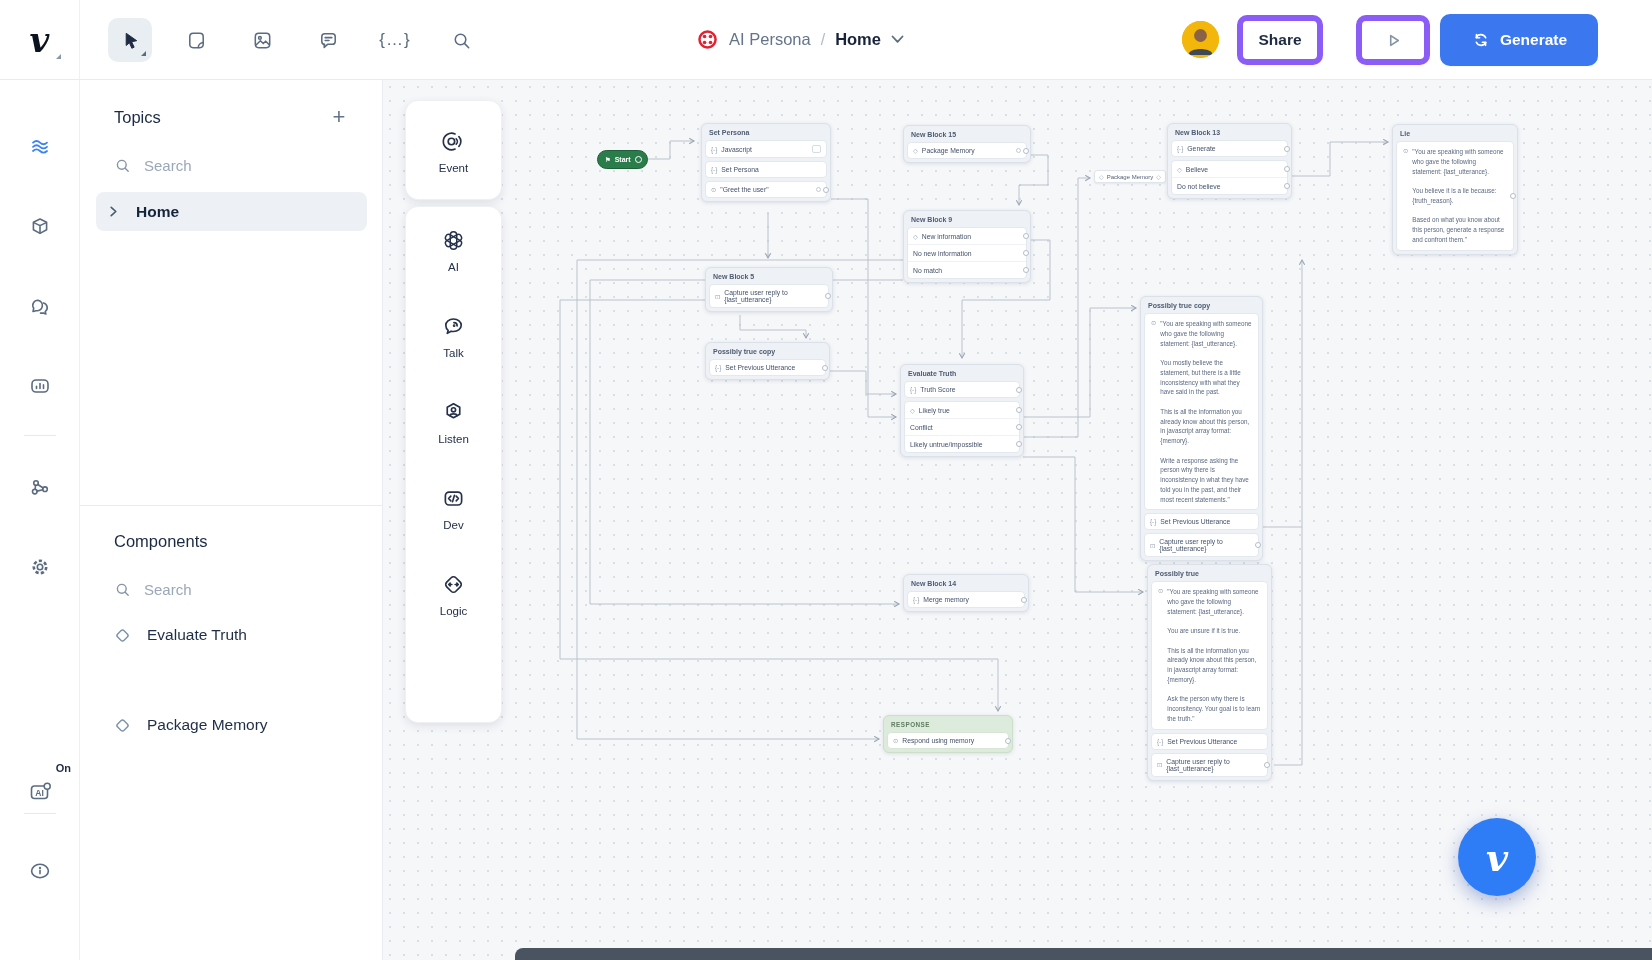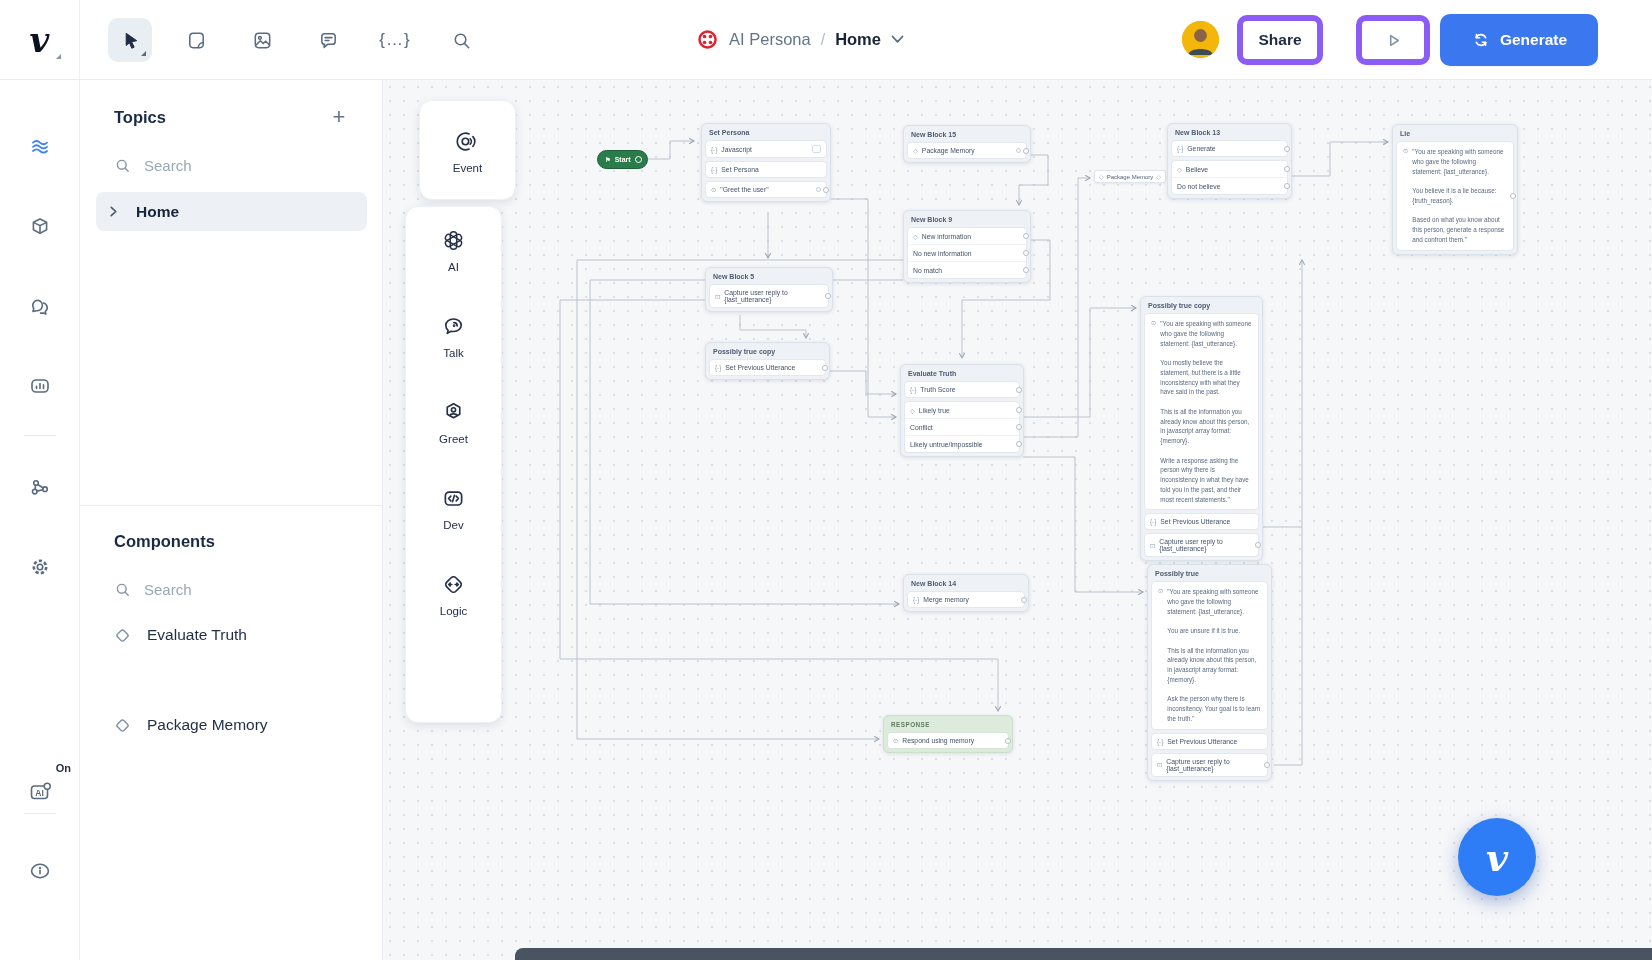--- a/index.html
+++ b/index.html
@@ -48,21 +48,21 @@
 
   
   .rail-btn { position:absolute; left:18px; width:44px; height:44px; background:transparent; border:none;
     border-radius:10px; display:flex; align-items:center; justify-content:center; color:#5b6b80; cursor:pointer; }
   .rail-btn svg { width:24px; height:24px; }
   .rail-btn.active { color:#3b82f6; }
   .rail-div { position:absolute; left:24px; width:32px; height:1px; background:#e6eaee; }
   .ai-on { position:absolute; right:-9px; top:-7px; font-size:11px; font-weight:600; color:#1e2b42; }
 
   
-  .sec-title { position:absolute; left:34px; font-size:16.5px; font-weight:700; color:#1b2a44; }
+  .sec-title { position:absolute; left:34px; font-size:16.5px; font-weight:400; color:#1b2a44; }
   .plus-btn { position:absolute; right:30px; width:26px; height:26px; border:none; background:transparent;
     font-size:22px; color:#64748b; cursor:pointer; line-height:1; }
   .search-row { position:absolute; left:34px; right:20px; height:26px; display:flex; align-items:center; gap:13px; color:#8795a8; }
   .search-row svg { width:17px; height:17px; flex:0 0 auto; }
   .search-row input { border:none; outline:none; font-size:15px; color:#334155; width:100%;
     font-family:"Liberation Sans", sans-serif; background:transparent; }
   .search-row input::placeholder { color:#9aa7b7; }
   .topic-item { position:absolute; left:16px; right:15px; height:39px; background:#edf1f5; border-radius:8px;
     display:flex; align-items:center; padding:0 12px; gap:17px; cursor:pointer; }
   .topic-item svg { width:11px; height:11px; color:#4a5a70; }
@@ -330,21 +330,21 @@
     <span class="lbl">Evaluate Truth</span>
   </div>
   <div class="comp-item" style="top:628px">
     <svg viewBox="0 0 18 18">
         <rect x="4.2" y="4.2" width="9.6" height="9.6" rx="2.4" transform="rotate(45 9 9)" fill="none" stroke="currentColor" stroke-width="1.5"></rect>
       </svg>
     <span class="lbl">Package Memory</span>
   </div>
 </aside>
 
-<div class="pal" style="left:419px; top:100px; height:100px;">
+<div class="pal" style="left:405px; top:100px; height:100px;">
   <div class="pal-item" style="height:100px">
     <svg class="ic" viewBox="0 0 24 24">
       <circle cx="10" cy="12" r="3.1"></circle>
       <path d="M14.6 9.4 a3.7 3.7 0 0 1 0 5.2 M17.2 7.3 a6.9 6.9 0 0 1 0 9.4"></path>
       <path d="M13.5 4.7 A8 8 0 1 0 13.5 19.3"></path>
     </svg>
     <span>Event</span>
   </div>
 </div>
 <div class="pal" style="left:405px; top:206px; height:517px;">
@@ -363,21 +363,21 @@
         <circle cx="12.6" cy="11.2" r=".5" fill="currentColor"></circle>
     </svg>
     <span>Talk</span>
   </div>
   <div class="pal-item" style="height:86px">
     <svg class="ic" viewBox="0 0 24 24">
       <path d="M12 3.6 l6 3.4 v6.6 l-6 3.4 -6-3.4 V7 z"></path>
       <circle cx="12" cy="9.4" r="2"></circle>
         <path d="M8.7 15 c.4-2.2 6.2-2.2 6.6 0"></path>
     </svg>
-    <span>Greet</span>
+    <span>Listen</span>
   </div>
   <div class="pal-item" style="height:86px">
     <svg class="ic" viewBox="0 0 24 24">
       <rect x="4.2" y="5.8" width="15.6" height="12.4" rx="3.6"></rect>
       <path d="M9.4 9.7 L7.3 12 l2.1 2.3 M14.6 9.7 l2.1 2.3 -2.1 2.3 M12.9 9 l-1.8 6"></path>
     </svg>
     <span>Dev</span>
   </div>
   <div class="pal-item" style="height:86px">
     <svg class="ic" viewBox="0 0 24 24">

